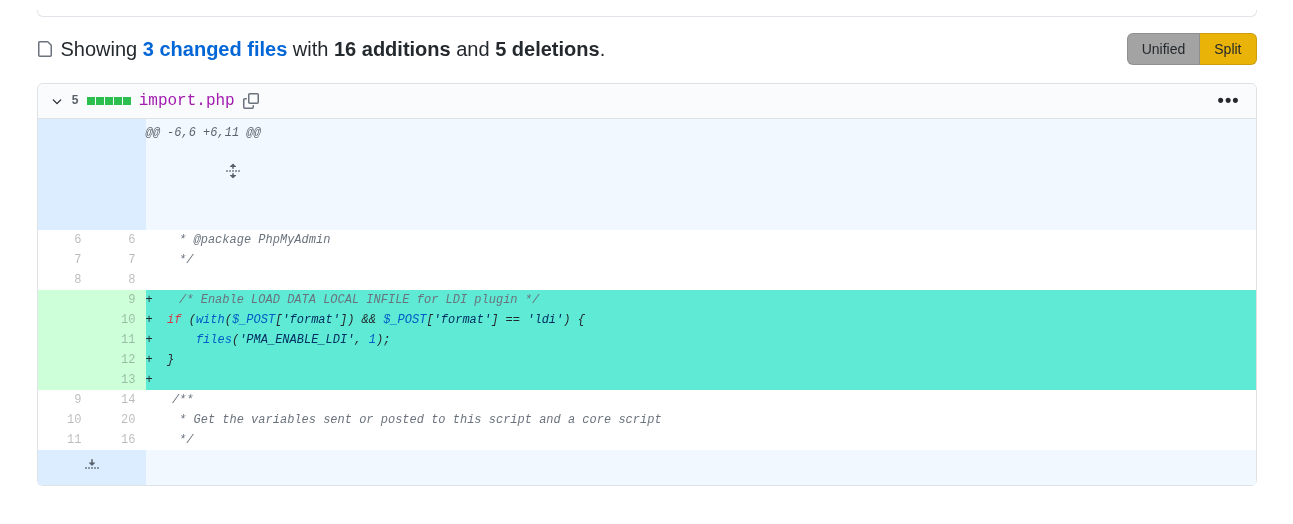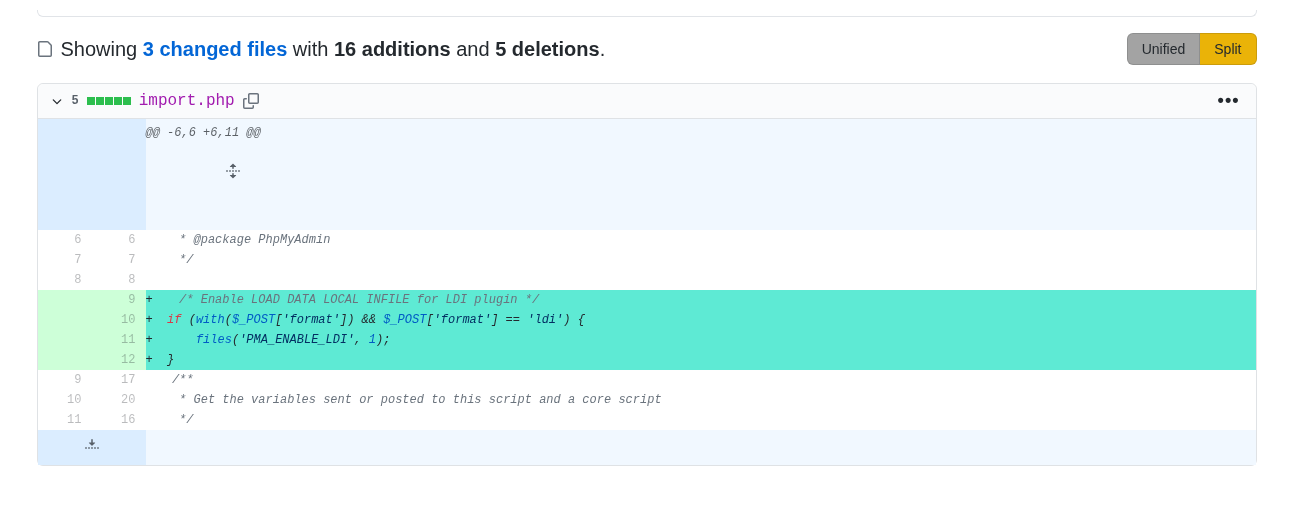--- a/index.html
+++ b/index.html
@@ -299,23 +299,28 @@
           <tr class="addition">
             <td class="ln"></td>
             <td class="ln">11</td>
             <td class="code">+      <span class="fn">files</span>(<span class="str">'PMA_ENABLE_LDI'</span>, <span class="num-lit">1</span>);</td>
           </tr>
           <tr class="addition">
             <td class="ln"></td>
             <td class="ln">12</td>
             <td class="code">+  }</td>
           </tr>
+          <tr class="addition">
+            <td class="ln"></td>
+            <td class="ln">13</td>
+            <td class="code">+ </td>
+          </tr>
           <tr class="context">
             <td class="ln">9</td>
-            <td class="ln">17</td>
+            <td class="ln">14</td>
             <td class="code">  <span class="com">/**</span></td>
           </tr>
           <tr class="context">
             <td class="ln">10</td>
             <td class="ln">20</td>
             <td class="code">  <span class="com"> * Get the variables sent or posted to this script and a core script</span></td>
           </tr>
           <tr class="context">
             <td class="ln">11</td>
             <td class="ln">16</td>

